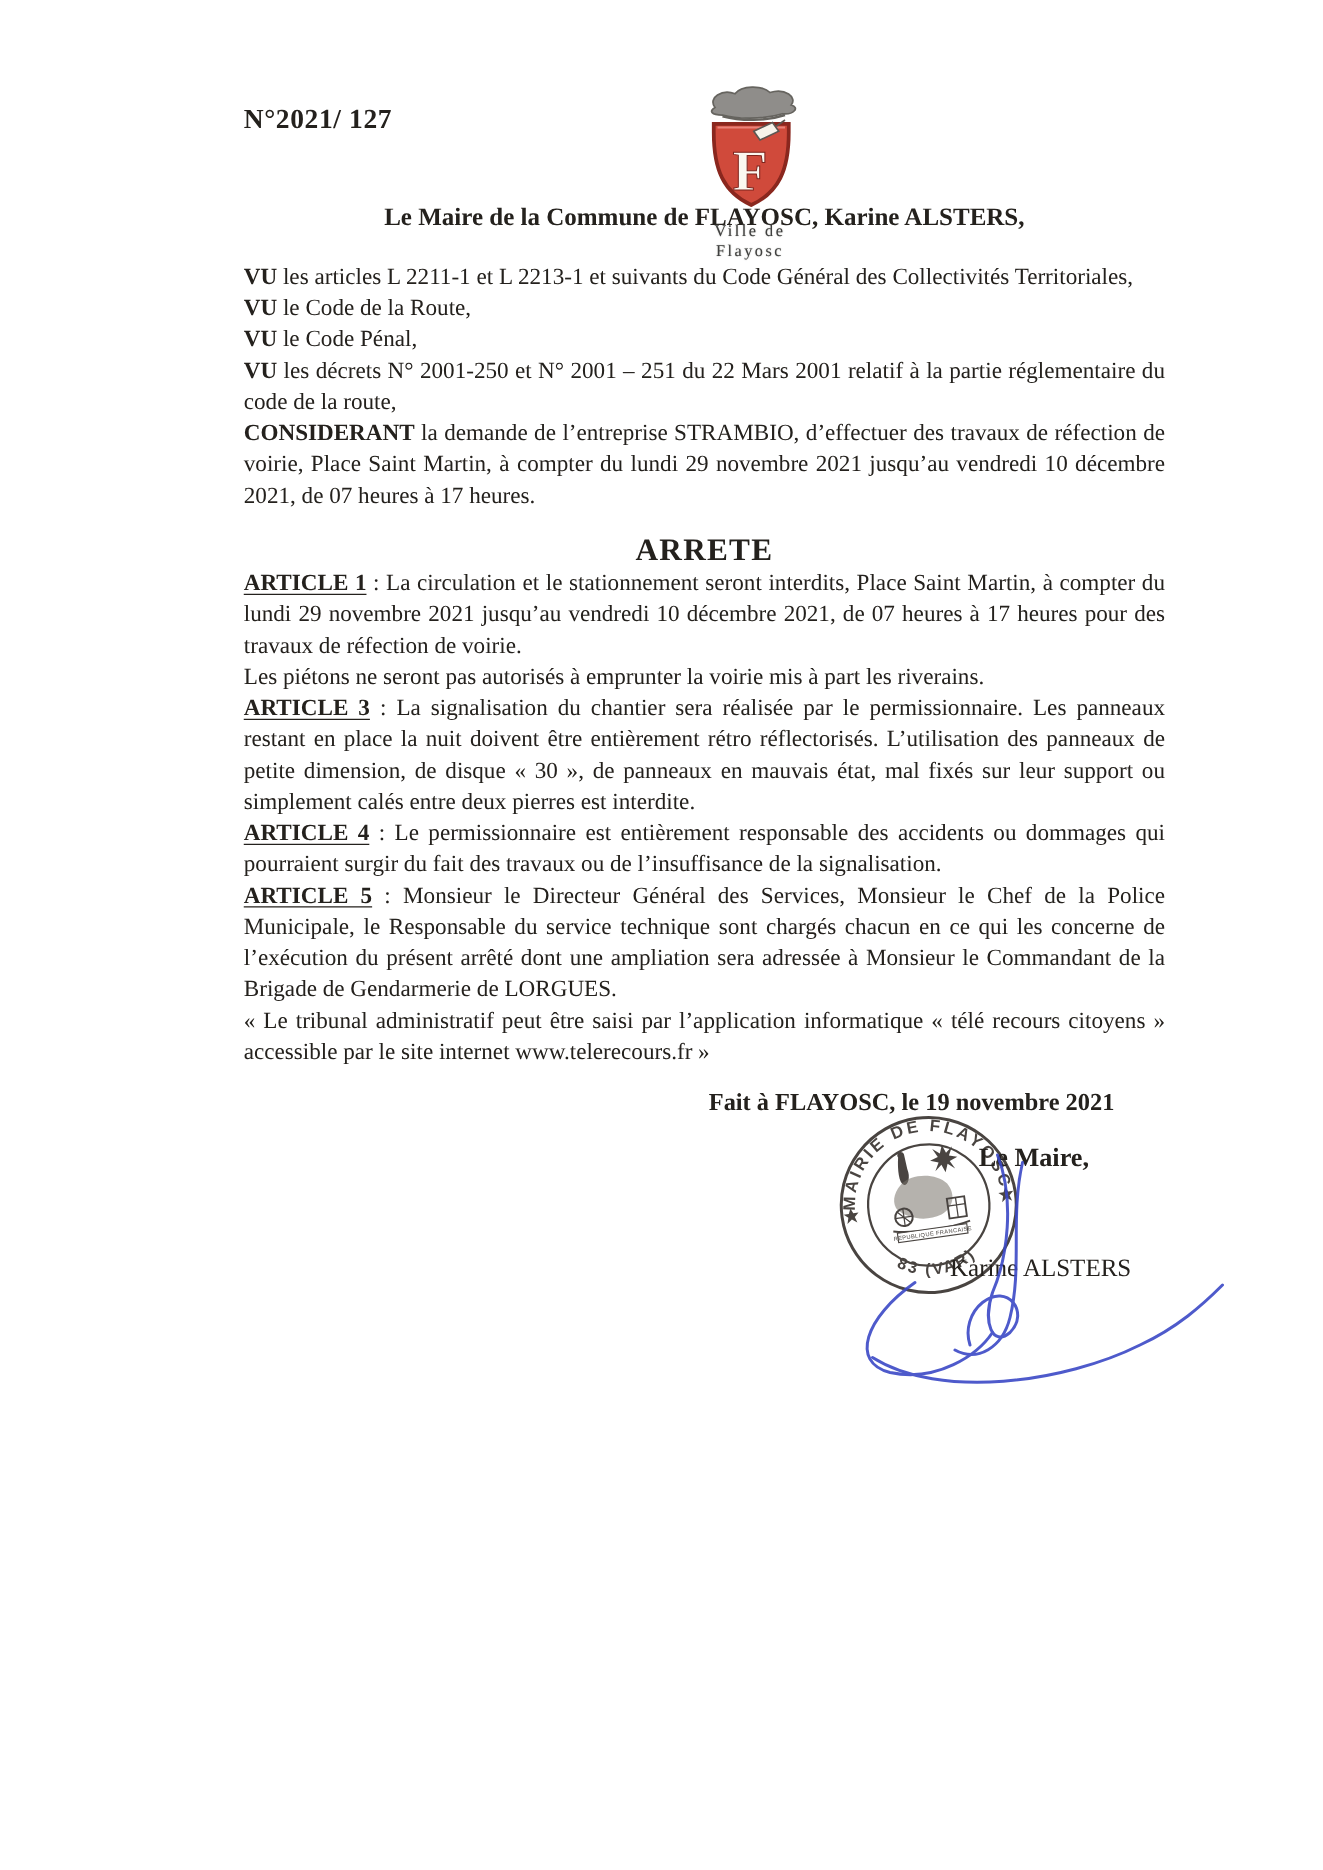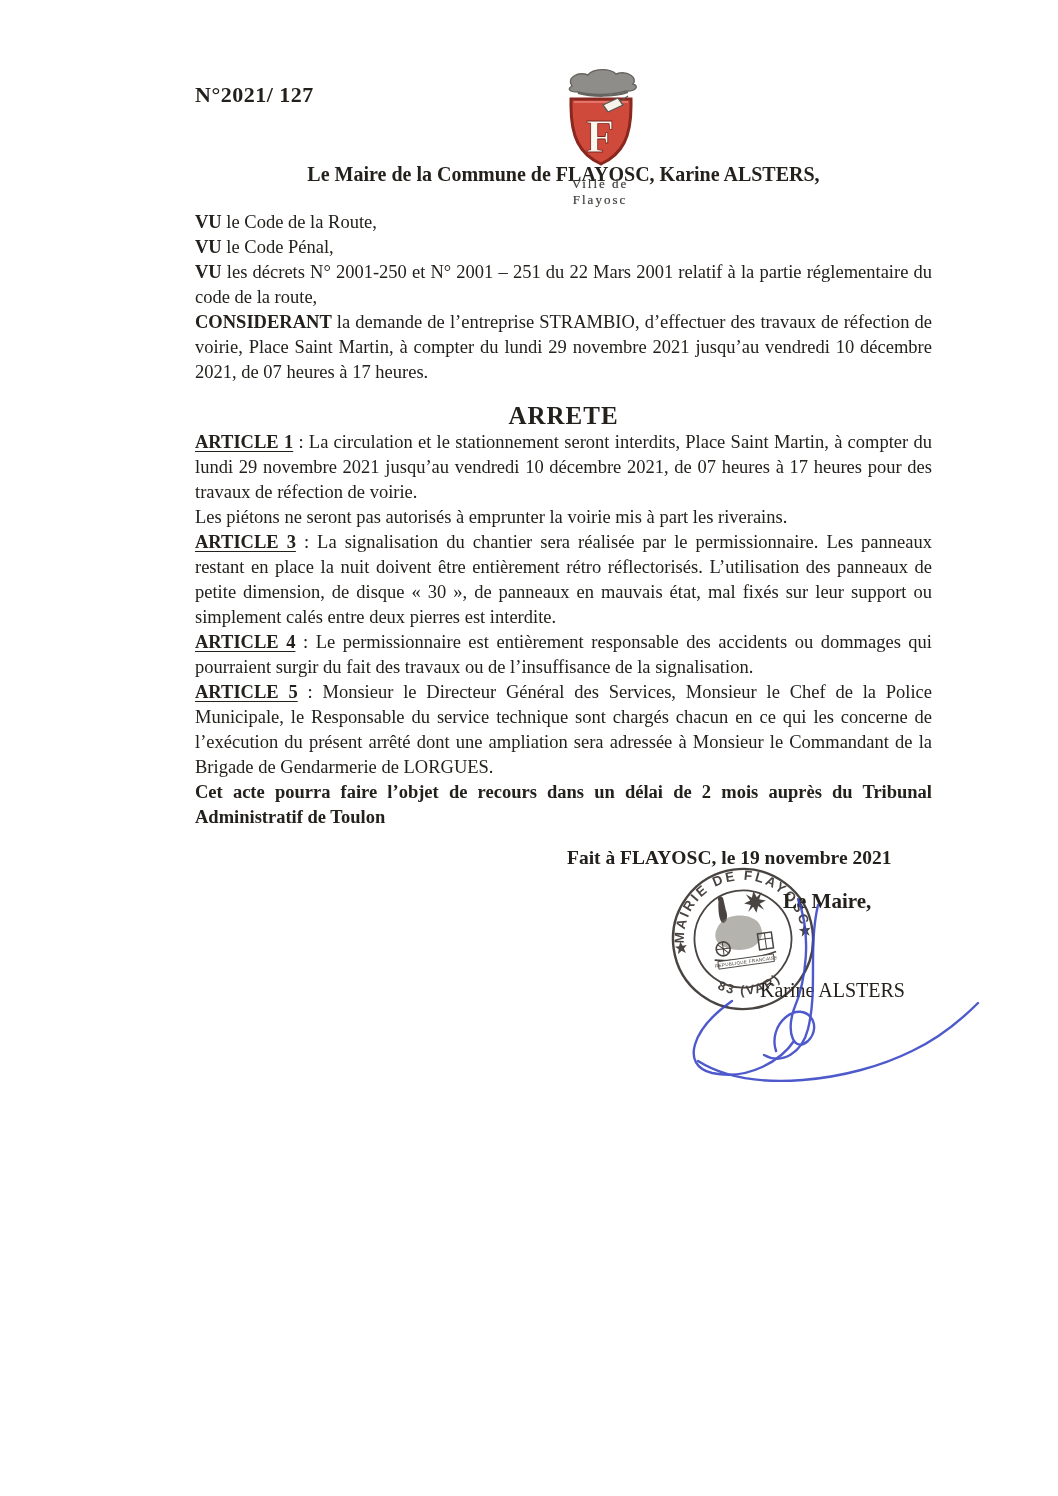--- a/index.html
+++ b/index.html
@@ -97,40 +97,41 @@
     </svg>
     <div class="logo-caption">
       <div>Ville de</div>
       <div>Flayosc</div>
     </div>
   </div>
 
   <div class="title">Le Maire de la Commune de FLAYOSC, Karine ALSTERS,</div>
 
   <div class="preamble">
+    <p class="body"><span class="lead">VU</span><span> les articles L 2211-1 et L 2213-1 et suivants du Code Général des Collectivités Territoriales,</span></p>
     <p class="body"><span class="lead">VU</span><span> le Code de la Route,</span></p>
     <p class="body"><span class="lead">VU</span><span> le Code Pénal,</span></p>
     <p class="body"><span class="lead">VU</span><span> les décrets N° 2001-250 et N° 2001 – 251 du 22 Mars 2001 relatif à la partie réglementaire du code de la route,</span></p>
     <p class="body"><span class="lead">CONSIDERANT</span><span> la demande de l’entreprise STRAMBIO, d’effectuer des travaux de réfection de voirie, Place Saint Martin, à compter du lundi 29 novembre 2021 jusqu’au vendredi 10 décembre 2021, de 07 heures à 17 heures.</span></p>
   </div>
 
   <h2 class="heading">ARRETE</h2>
 
   <div>
     <p class="body art"><span class="art-label">ARTICLE 1</span><span> : </span><span>La circulation et le stationnement seront interdits, Place Saint Martin, à compter du lundi 29 novembre 2021 jusqu’au vendredi 10 décembre 2021, de 07 heures à 17 heures pour des travaux de réfection de voirie.</span></p>
     <p class="body">Les piétons ne seront pas autorisés à emprunter la voirie mis à part les riverains.</p>
 
 
     <p class="body art"><span class="art-label">ARTICLE 3</span><span> : </span><span>La signalisation du chantier sera réalisée par le permissionnaire. Les panneaux restant en place la nuit doivent être entièrement rétro réflectorisés. L’utilisation des panneaux de petite dimension, de disque « 30 », de panneaux en mauvais état, mal fixés sur leur support ou simplement calés entre deux pierres est interdite.</span></p>
 
     <p class="body art"><span class="art-label">ARTICLE 4</span><span> : </span><span>Le permissionnaire est entièrement responsable des accidents ou dommages qui pourraient surgir du fait des travaux ou de l’insuffisance de la signalisation.</span></p>
 
     <p class="body art"><span class="art-label">ARTICLE 5</span><span> : </span><span>Monsieur le Directeur Général des Services, Monsieur le Chef de la Police Municipale, le Responsable du service technique sont chargés chacun en ce qui les concerne de l’exécution du présent arrêté dont une ampliation sera adressée à Monsieur le Commandant de la Brigade de Gendarmerie de LORGUES.</span></p>
 
-    <p class="body bold-notice">Cet acte pourra faire l’objet de recours dans un délai de 2 mois auprès du Tribunal Administratif de Toulon</p>
+    <p class="body">« Le tribunal administratif peut être saisi par l’application informatique « télé recours citoyens » accessible par le site internet www.telerecours.fr »</p>
   </div>
 
   <p class="place-date">Fait à FLAYOSC, le 19 novembre 2021</p>
 
   <div class="closing">
 
     <svg class="stamp" width="150" height="150" viewBox="0 0 150 150">
       <g transform="rotate(-8 75 75)" opacity="0.92">
         <circle cx="75" cy="75" r="70" fill="none" stroke="#3a3531" stroke-width="2.4"></circle>
         <circle cx="75" cy="75" r="48.5" fill="none" stroke="#3a3531" stroke-width="1.8"></circle>

